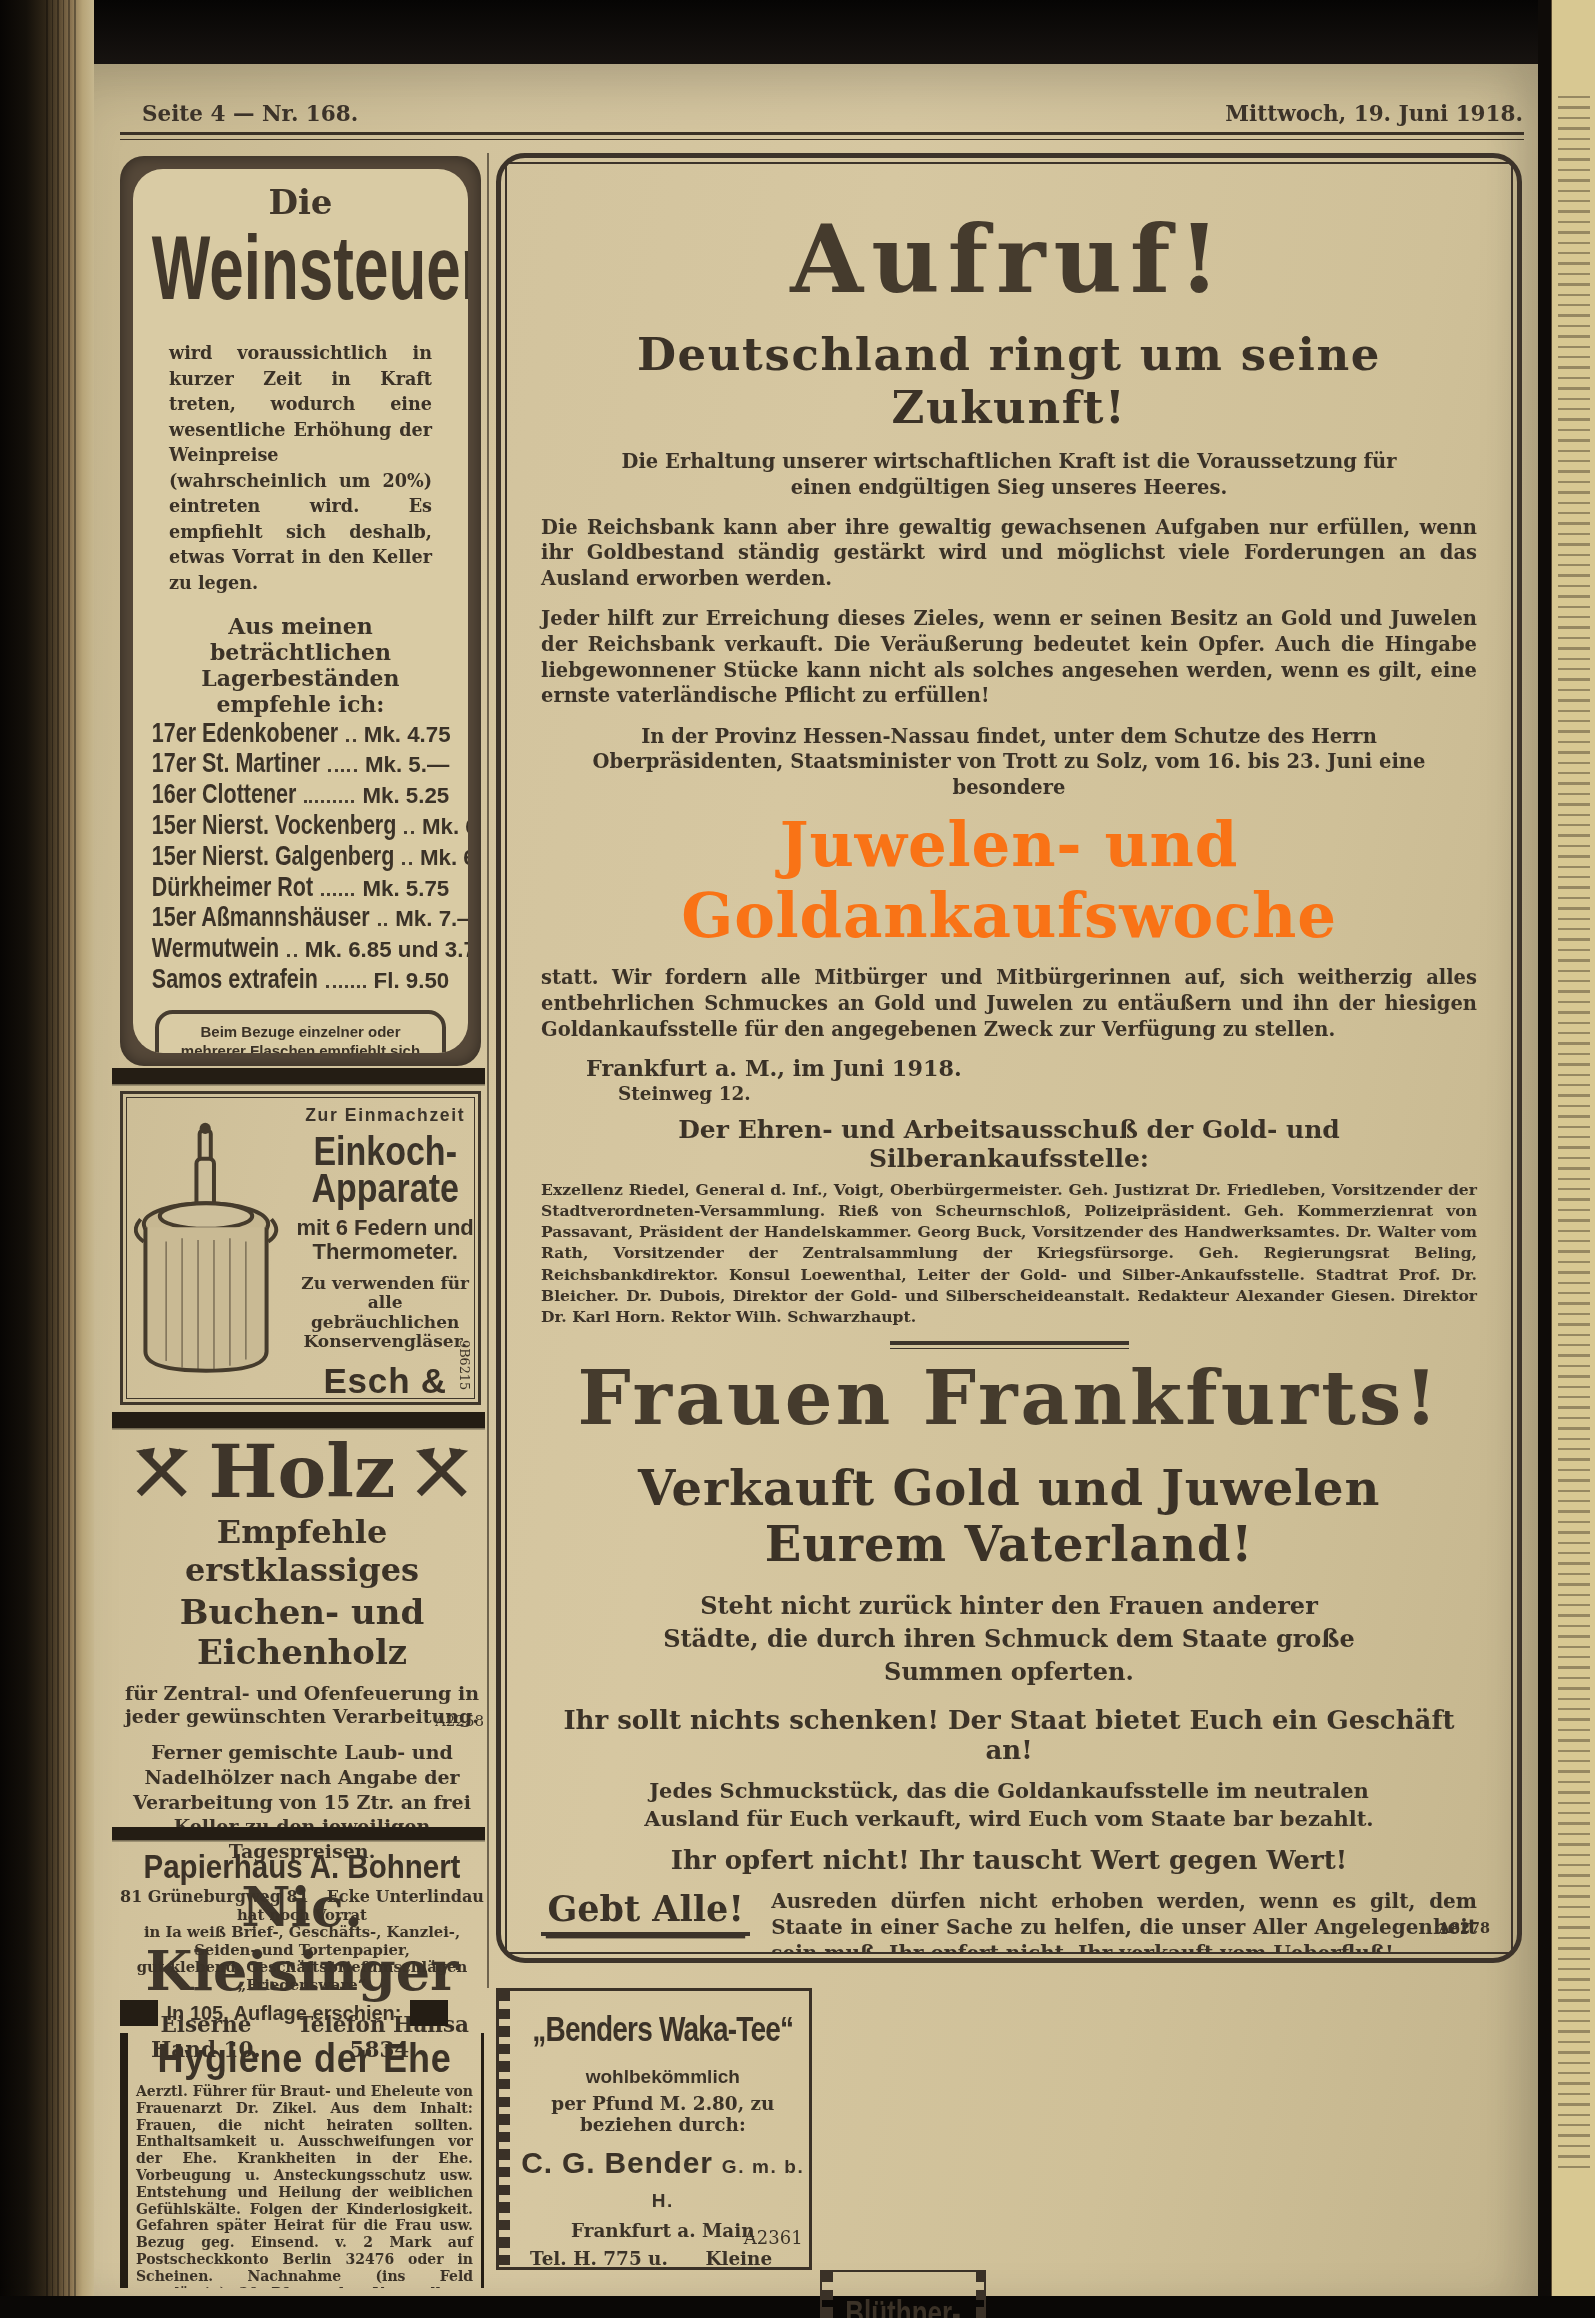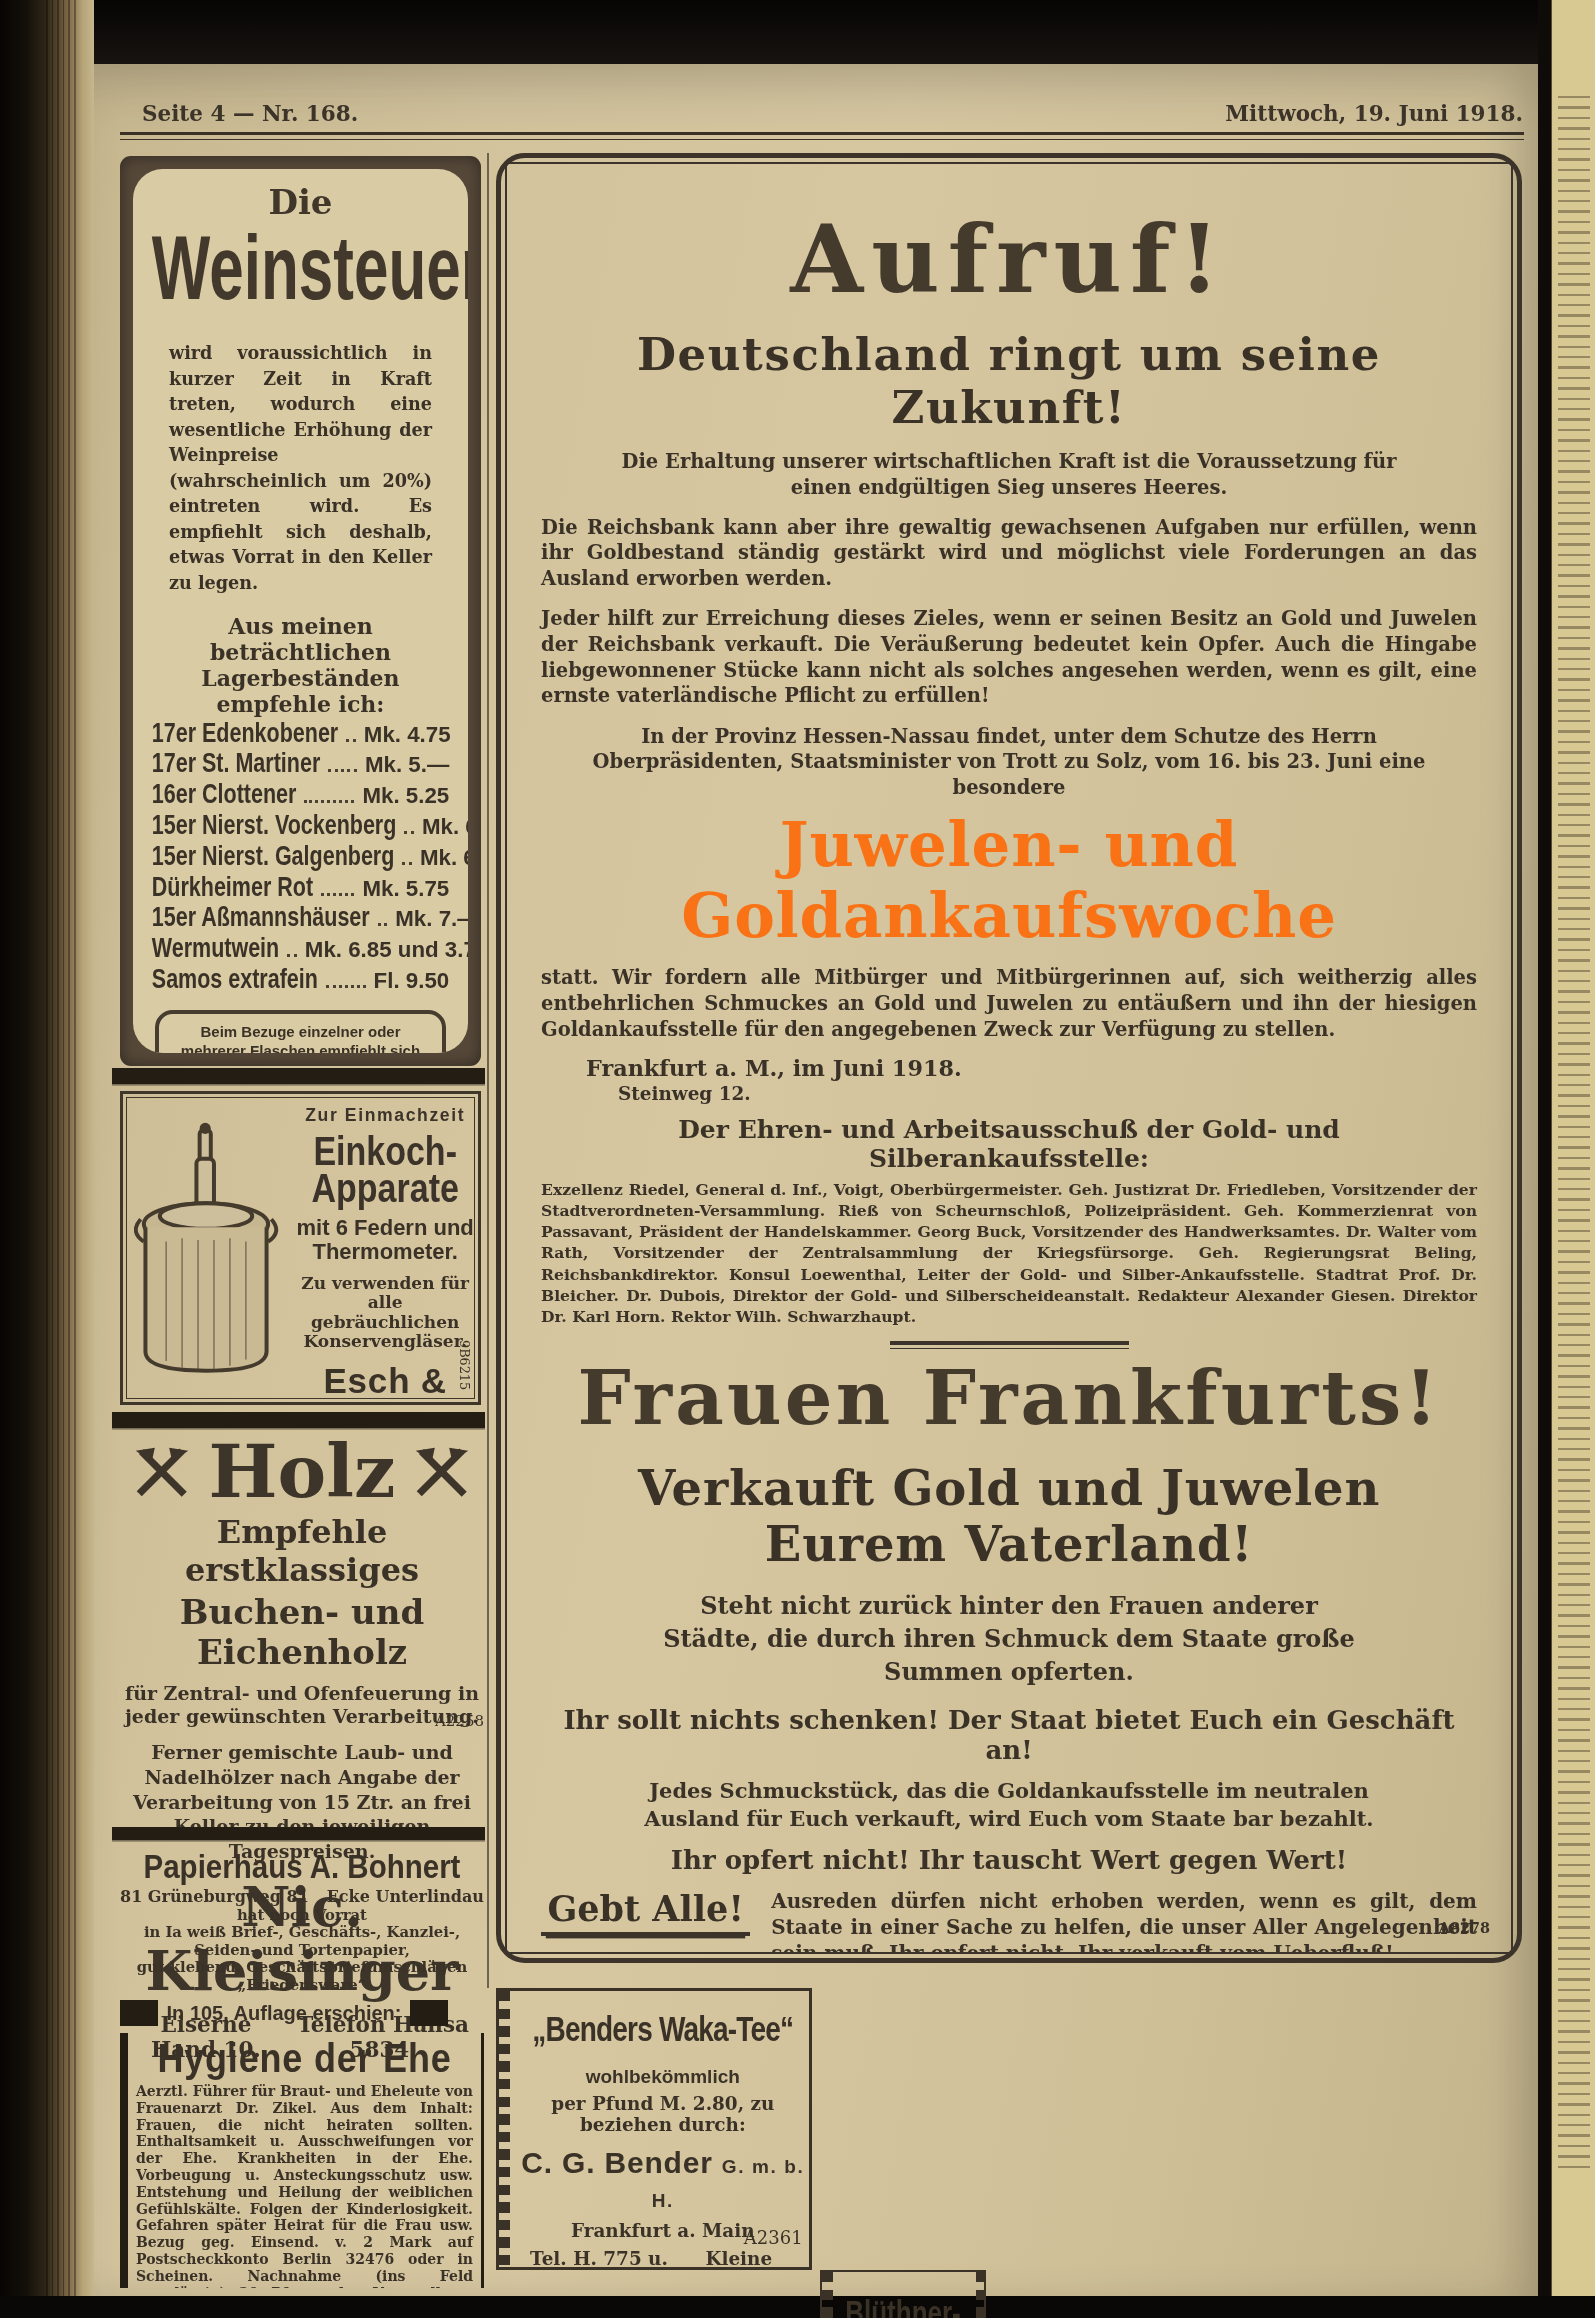--- a/index.html
+++ b/index.html
@@ -22,21 +22,21 @@
   .next-page::before{content:"";position:absolute;left:6.4px;top:96px;width:32px;height:2074px;
         background:repeating-linear-gradient(180deg,rgba(70,58,38,.45) 0 2.4px,transparent 2.4px 10.4px)}
   
   .hdr{font-weight:bold;font-size:21.5px;color:#3c3329}
   .rule2{left:120px;top:132px;width:1404px;height:4px;border-top:3.2px solid #3a3126;border-bottom:1.6px solid #3a3126}
   .colrule{left:487px;top:153px;width:2.4px;height:1835px;background:rgba(56,46,34,.65)}
   
   .sans{font-family:"Liberation Sans",sans-serif}
   .bar{left:112px;width:373px;height:16px;background:#241d14;box-shadow:0 1.6px 0 rgba(36,29,20,.5)}
   
-  .wein-frame{left:120px;top:156px;width:361px;height:910px;background:#554839;border-radius:11px;
+  .wein-frame{left:120px;top:156px;width:361px;height:910px;background:#554839;border-radius:24px;
         padding:12.8px;box-sizing:border-box;box-shadow:inset 0 0 14.4px rgba(0,0,0,.45)}
   .wein-inner{background:#d9cba4;border-radius:30px;width:100%;height:100%;box-sizing:border-box;
         padding:12.8px 19px;overflow:hidden}
   .wein-kicker{font-weight:bold;font-size:34px;text-align:center;color:#40362a}
   .wein-title{font-family:"Liberation Sans",sans-serif;font-weight:bold;font-size:62px;text-align:center;
         color:#42382b;transform:scaleY(1.45);transform-origin:50% 20%;letter-spacing:0px;margin:1.6px 0 46px}
   .wein-intro{font-weight:bold;font-size:17.6px;line-height:1.45;text-align:justify;width:263px;margin:0 auto}
   .wein-lead{font-weight:bold;font-size:22px;text-align:center;margin:17.6px auto 3.2px;width:86%}
   .wine-row{display:flex;align-items:baseline;margin:4.8px 0}
   .wine-label{font-family:"Liberation Sans",sans-serif;font-weight:bold;font-size:21.5px;white-space:nowrap;

